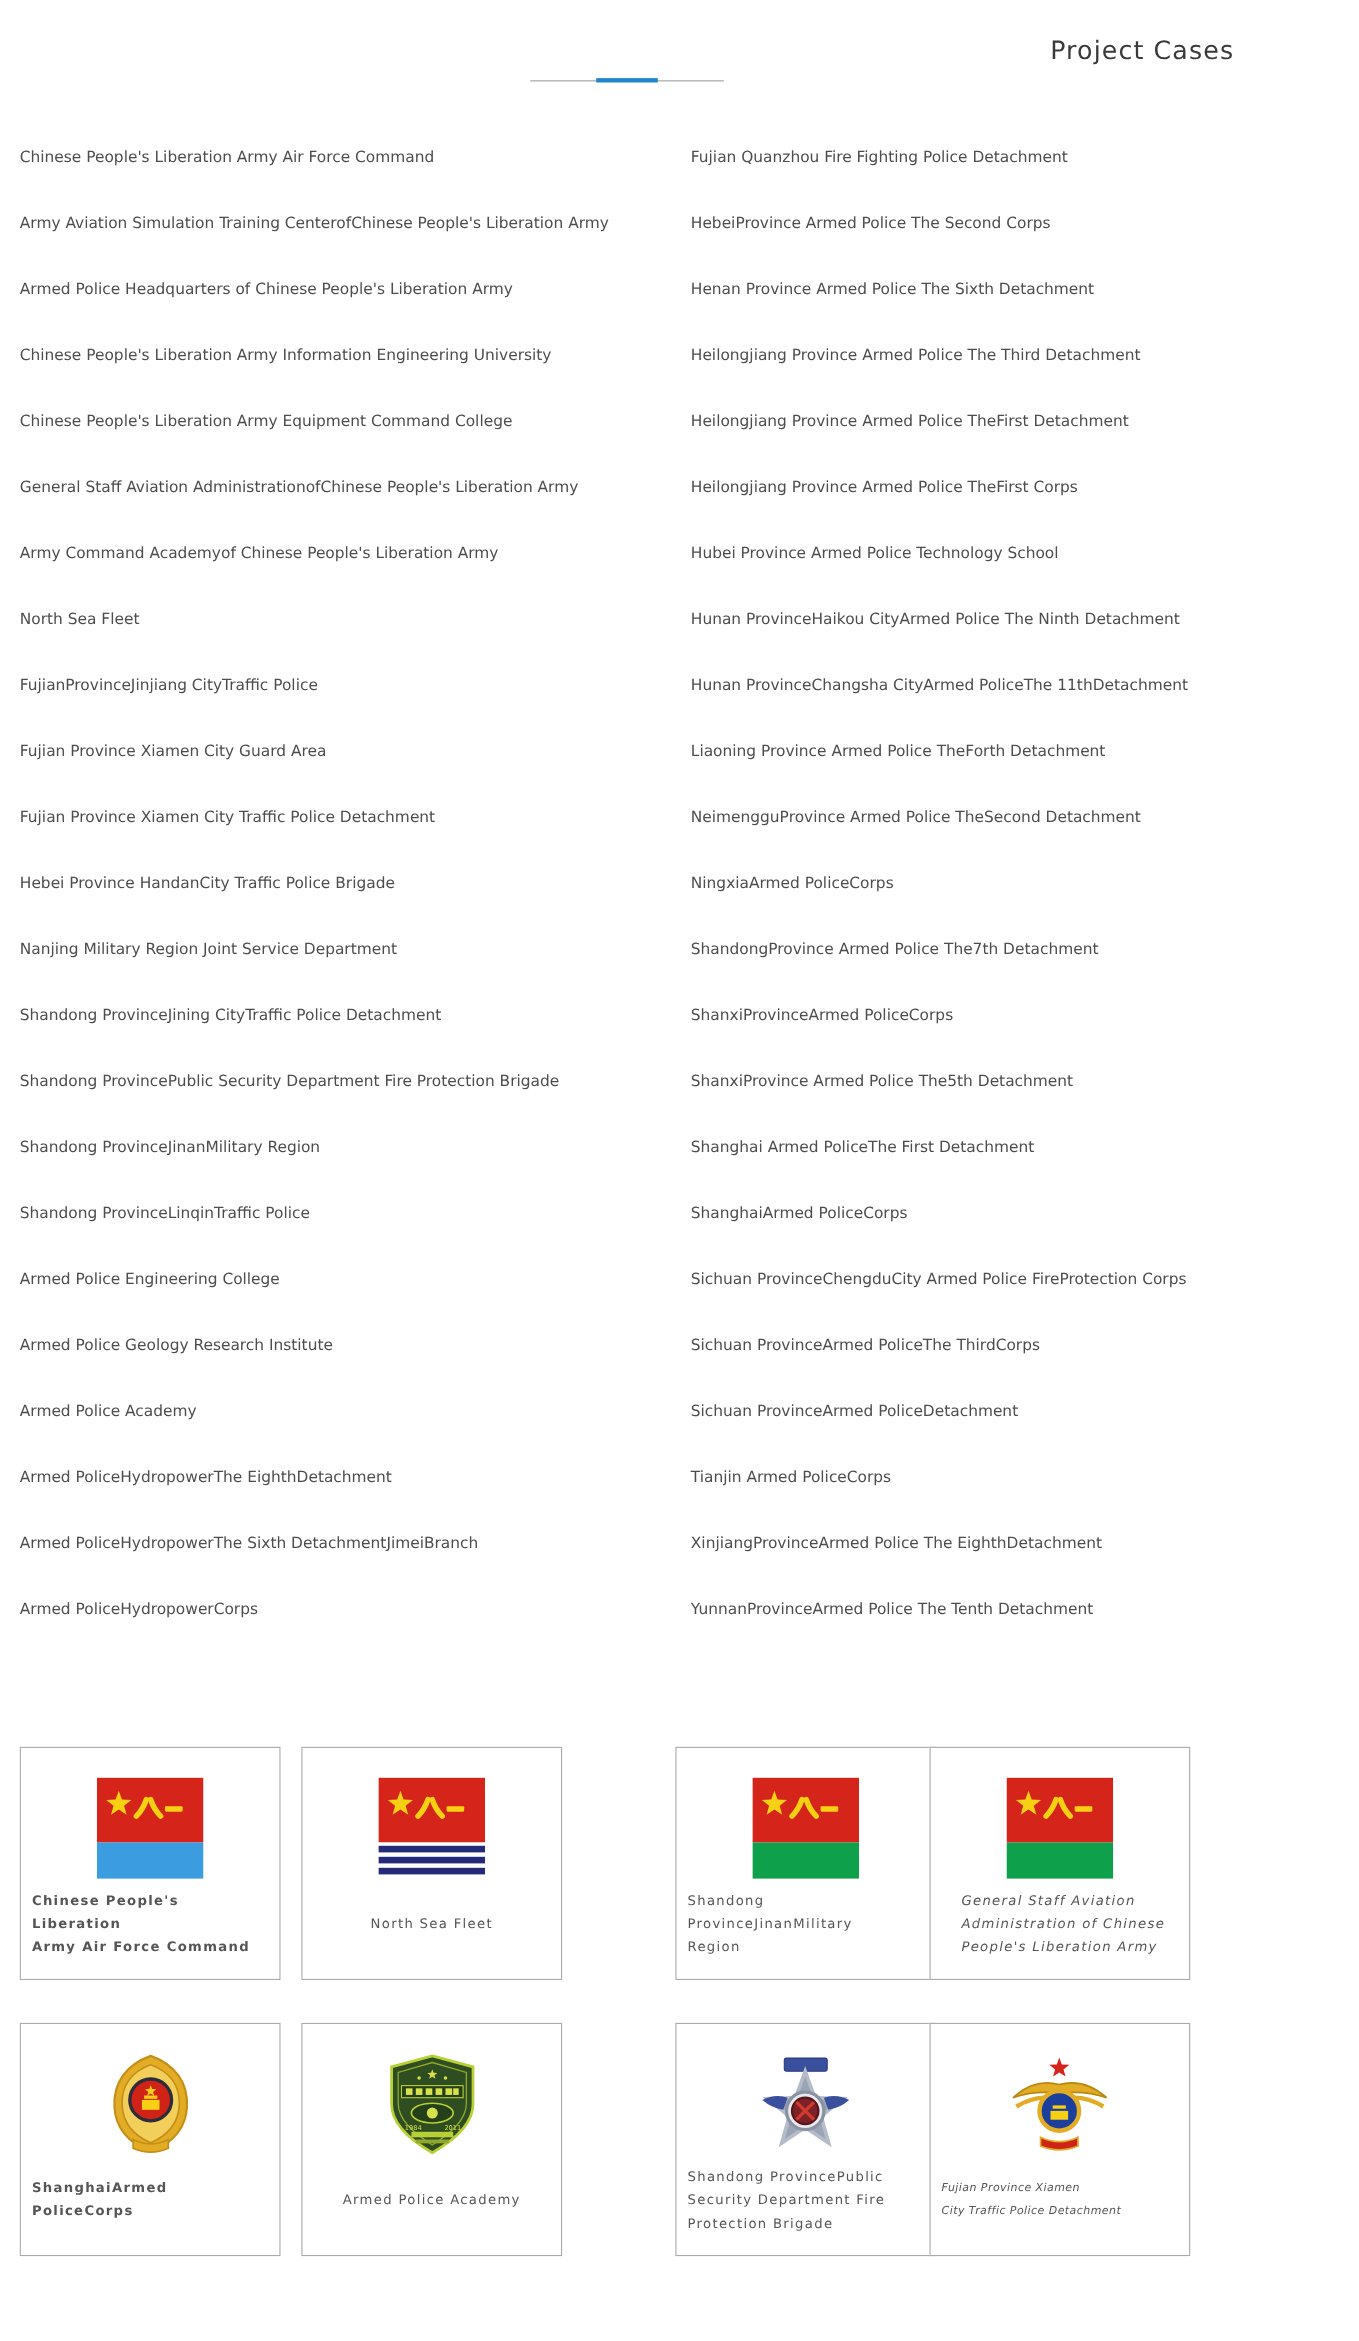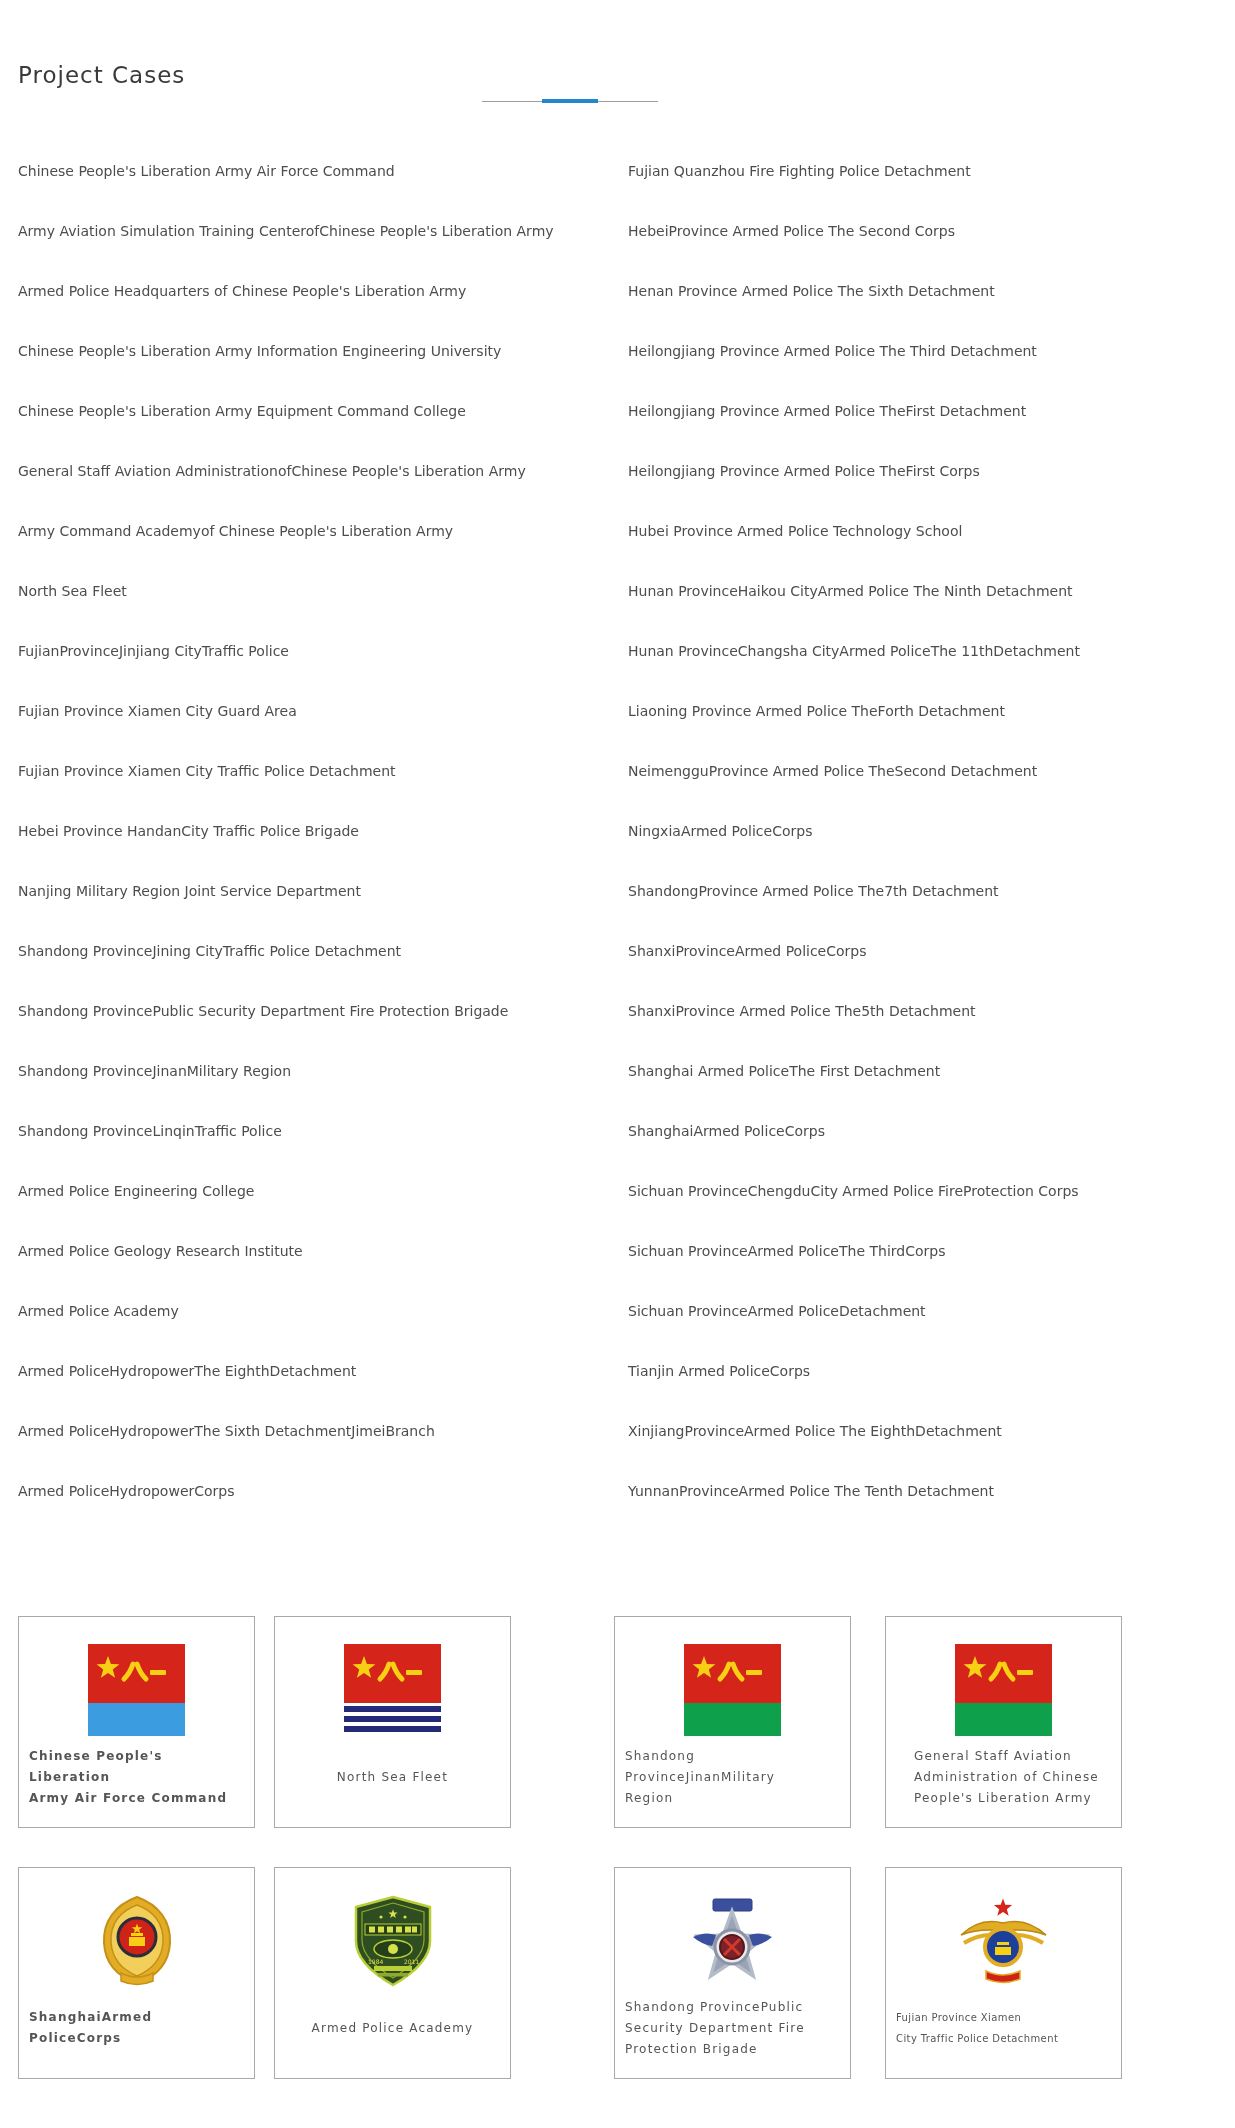--- a/index.html
+++ b/index.html
@@ -2,37 +2,37 @@
 <html style="--accent: #2288cc; --divider: #9e9e9e; --title: #3a3a3a; --list-text: #4d4d4d; --caption: #555555; --border: #aaaaaa;"><head>
 <meta charset="utf-8">
 <style>
   :root{
     --accent:#2288cc; --divider:#9e9e9e; --title:#3a3a3a;
     --list-text:#4d4d4d; --caption:#555555; --border:#aaaaaa;
   }
   *{box-sizing:border-box;}
   html,body{margin:0;padding:0;background:#ffffff;}
   body{width:1235px;min-height:2128px;font-family:"DejaVu Sans","Liberation Sans",sans-serif;}
-  header{margin-left:18px;width:1104px;text-align:left;padding-top:62px;}
+  header{margin-left:18px;width:1104px;text-align:right;padding-top:34px;}
   h1{margin:0;font-size:23px;font-weight:400;line-height:26px;color:var(--title);letter-spacing:1px;}
   .divider{position:relative;width:176px;height:4px;margin:11px auto 0;}
   .divider::before{content:"";position:absolute;left:0;right:0;top:50%;height:1px;margin-top:-0.5px;background:var(--divider);}
   .divider-accent{position:absolute;left:60px;top:0;width:56px;height:4px;background:var(--accent);}
   .content{position:relative;margin-left:18px;margin-top:60px;width:1104px;height:1453px;}
   .col{position:absolute;top:0;}
   .col-left{left:0;width:585px;}
   .col-right{left:610px;width:494px;}
   .case-item{height:60px;font-size:14px;line-height:16px;color:var(--list-text);white-space:nowrap;}
   .cards{position:relative;margin-left:18px;width:1104px;height:212px;}
   .cards.row2{margin-top:39px;}
   .card{position:absolute;top:0;width:237px;height:212px;border:1px solid var(--border);background:#fff;}
   .card:nth-child(1){left:0;font-weight:bold;}
   .card:nth-child(2){left:256px;}
   .card:nth-child(3){left:596px;}
-  .card:nth-child(4){left:867px;}
+  .card:nth-child(4){left:827px;font-style:italic;}
   .card-img{margin-top:24px;height:98px;display:flex;align-items:center;justify-content:center;}
   .caption-wrap{position:absolute;top:126px;left:10px;right:10px;height:68px;display:flex;align-items:center;justify-content:flex-start;}
   .caption-wrap.center{justify-content:center;text-align:center;}
   .caption-wrap.left-pad{padding-left:18px;}
   .caption-wrap.left-tight .card-caption{letter-spacing:0.4px;font-size:10px;}
   .card-caption{font-size:12px;line-height:21px;letter-spacing:1.2px;color:var(--caption);white-space:pre-line;}
 </style>
 </head>
 <body>
 

